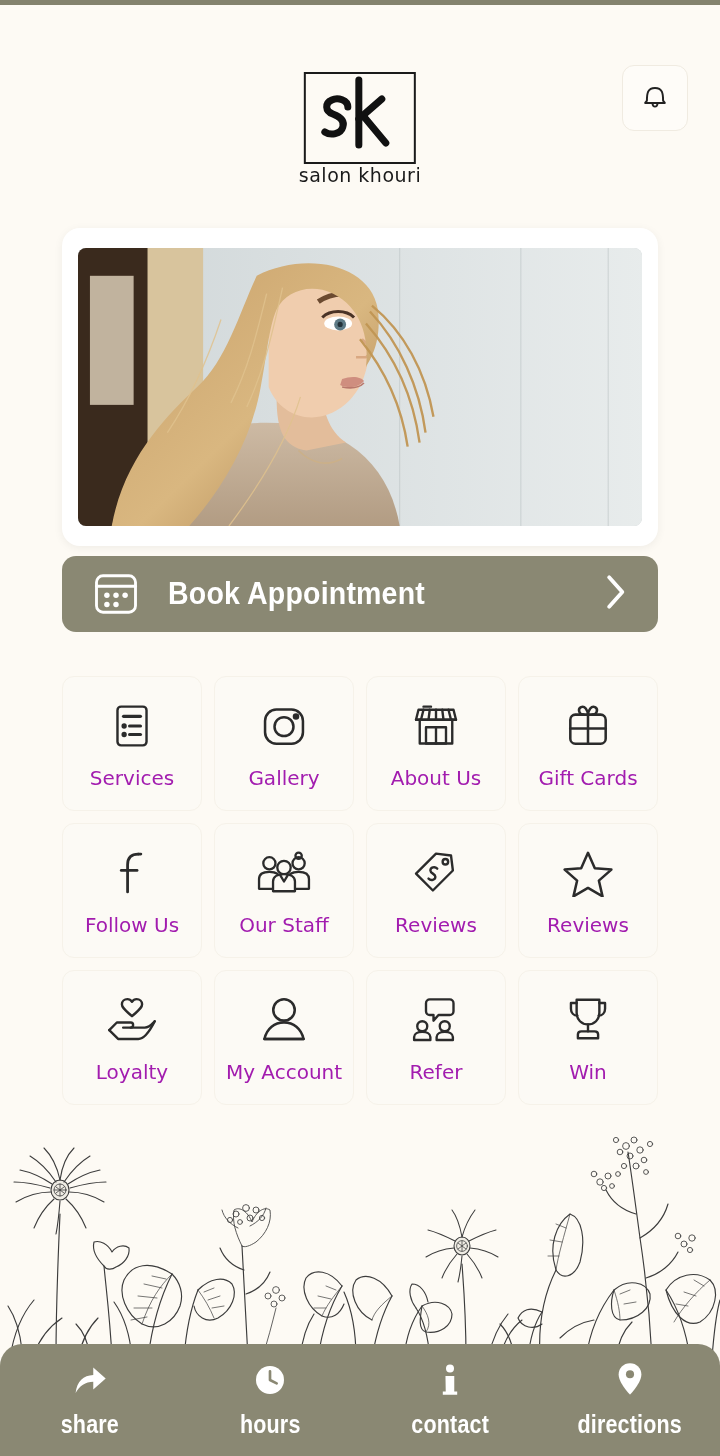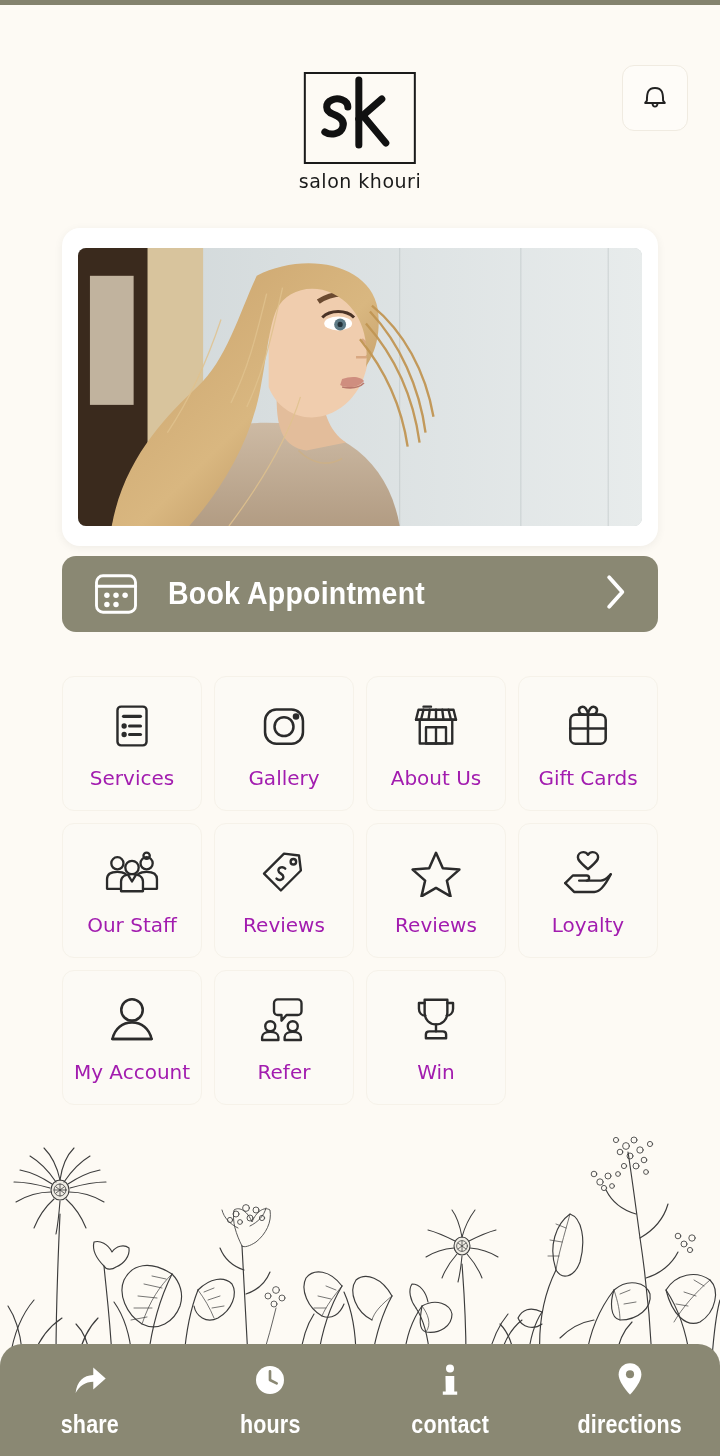--- a/index.html
+++ b/index.html
@@ -21,21 +21,21 @@
     display:flex; flex-direction:column; align-items:center;
   }
   .logo-box {
     width:112px; height:92px; border:2px solid #1a1a1a; background:#FDFAF4;
     position:relative;
   }
   .logo-mark {
     position:absolute; inset:0; display:flex; align-items:center; justify-content:center;
   }
   .logo-caption {
-    margin-top:6px; font-family:"DejaVu Sans", sans-serif;
+    font-family:"DejaVu Sans", sans-serif;
     font-size:19px; color:#1a1a1a; letter-spacing:.5px;
   }
   .bell-btn {
     position:absolute; right:32px; top:65px;
     width:66px; height:66px; border-radius:12px;
     background:#FEFCF8; border:1px solid #F0EBE1;
     display:flex; align-items:center; justify-content:center;
   }
 
   
@@ -285,20 +285,30 @@
           <path d="M15.5 9 C12 9 10.5 4.5 13.5 3 C16.5 1.7 18.6 5.5 19 9"></path>
           <path d="M22.5 9 C26 9 27.5 4.5 24.5 3 C21.5 1.7 19.4 5.5 19 9"></path>
           <rect x="5" y="9" width="28" height="23" rx="4"></rect>
           <line x1="5" y1="20" x2="33" y2="20"></line>
           <line x1="19" y1="9" x2="19" y2="32"></line>
         </svg>
       </span>
       <span class="tile-label">Gift Cards</span>
     </div>
 
+    <div class="tile">
+      <span class="tile-icon">
+        <svg width="40" height="48" viewBox="0 0 30 38" fill="none" stroke="#2B2B2B" stroke-width="2.2" stroke-linecap="round" stroke-linejoin="round">
+          <path d="M20 4 C13 4 11.5 8 11.5 12.5 L11.5 34"></path>
+          <path d="M6.5 17 L19 17"></path>
+          <path d="M20 4 L22 4"></path>
+        </svg>
+      </span>
+      <span class="tile-label">Follow Us</span>
+    </div>
 
     <div class="tile">
       <span class="tile-icon">
         <svg width="56" height="46" viewBox="0 0 46 36" fill="none" stroke="#2B2B2B" stroke-width="1.9" stroke-linecap="round" stroke-linejoin="round">
           <circle cx="11" cy="10" r="5"></circle>
           <path d="M2.5 31 L2.5 23 C2.5 19 6 17 11 17 C16 17 19.5 19 19.5 23 L19.5 31 Z"></path>
           <circle cx="35" cy="10" r="5"></circle>
           <circle cx="35" cy="3.8" r="2.6"></circle>
           <path d="M26.5 31 L26.5 23 C26.5 19 30 17 35 17 C40 17 43.5 19 43.5 23 L43.5 31 Z"></path>
           <circle cx="23" cy="13.5" r="5.5"></circle>

